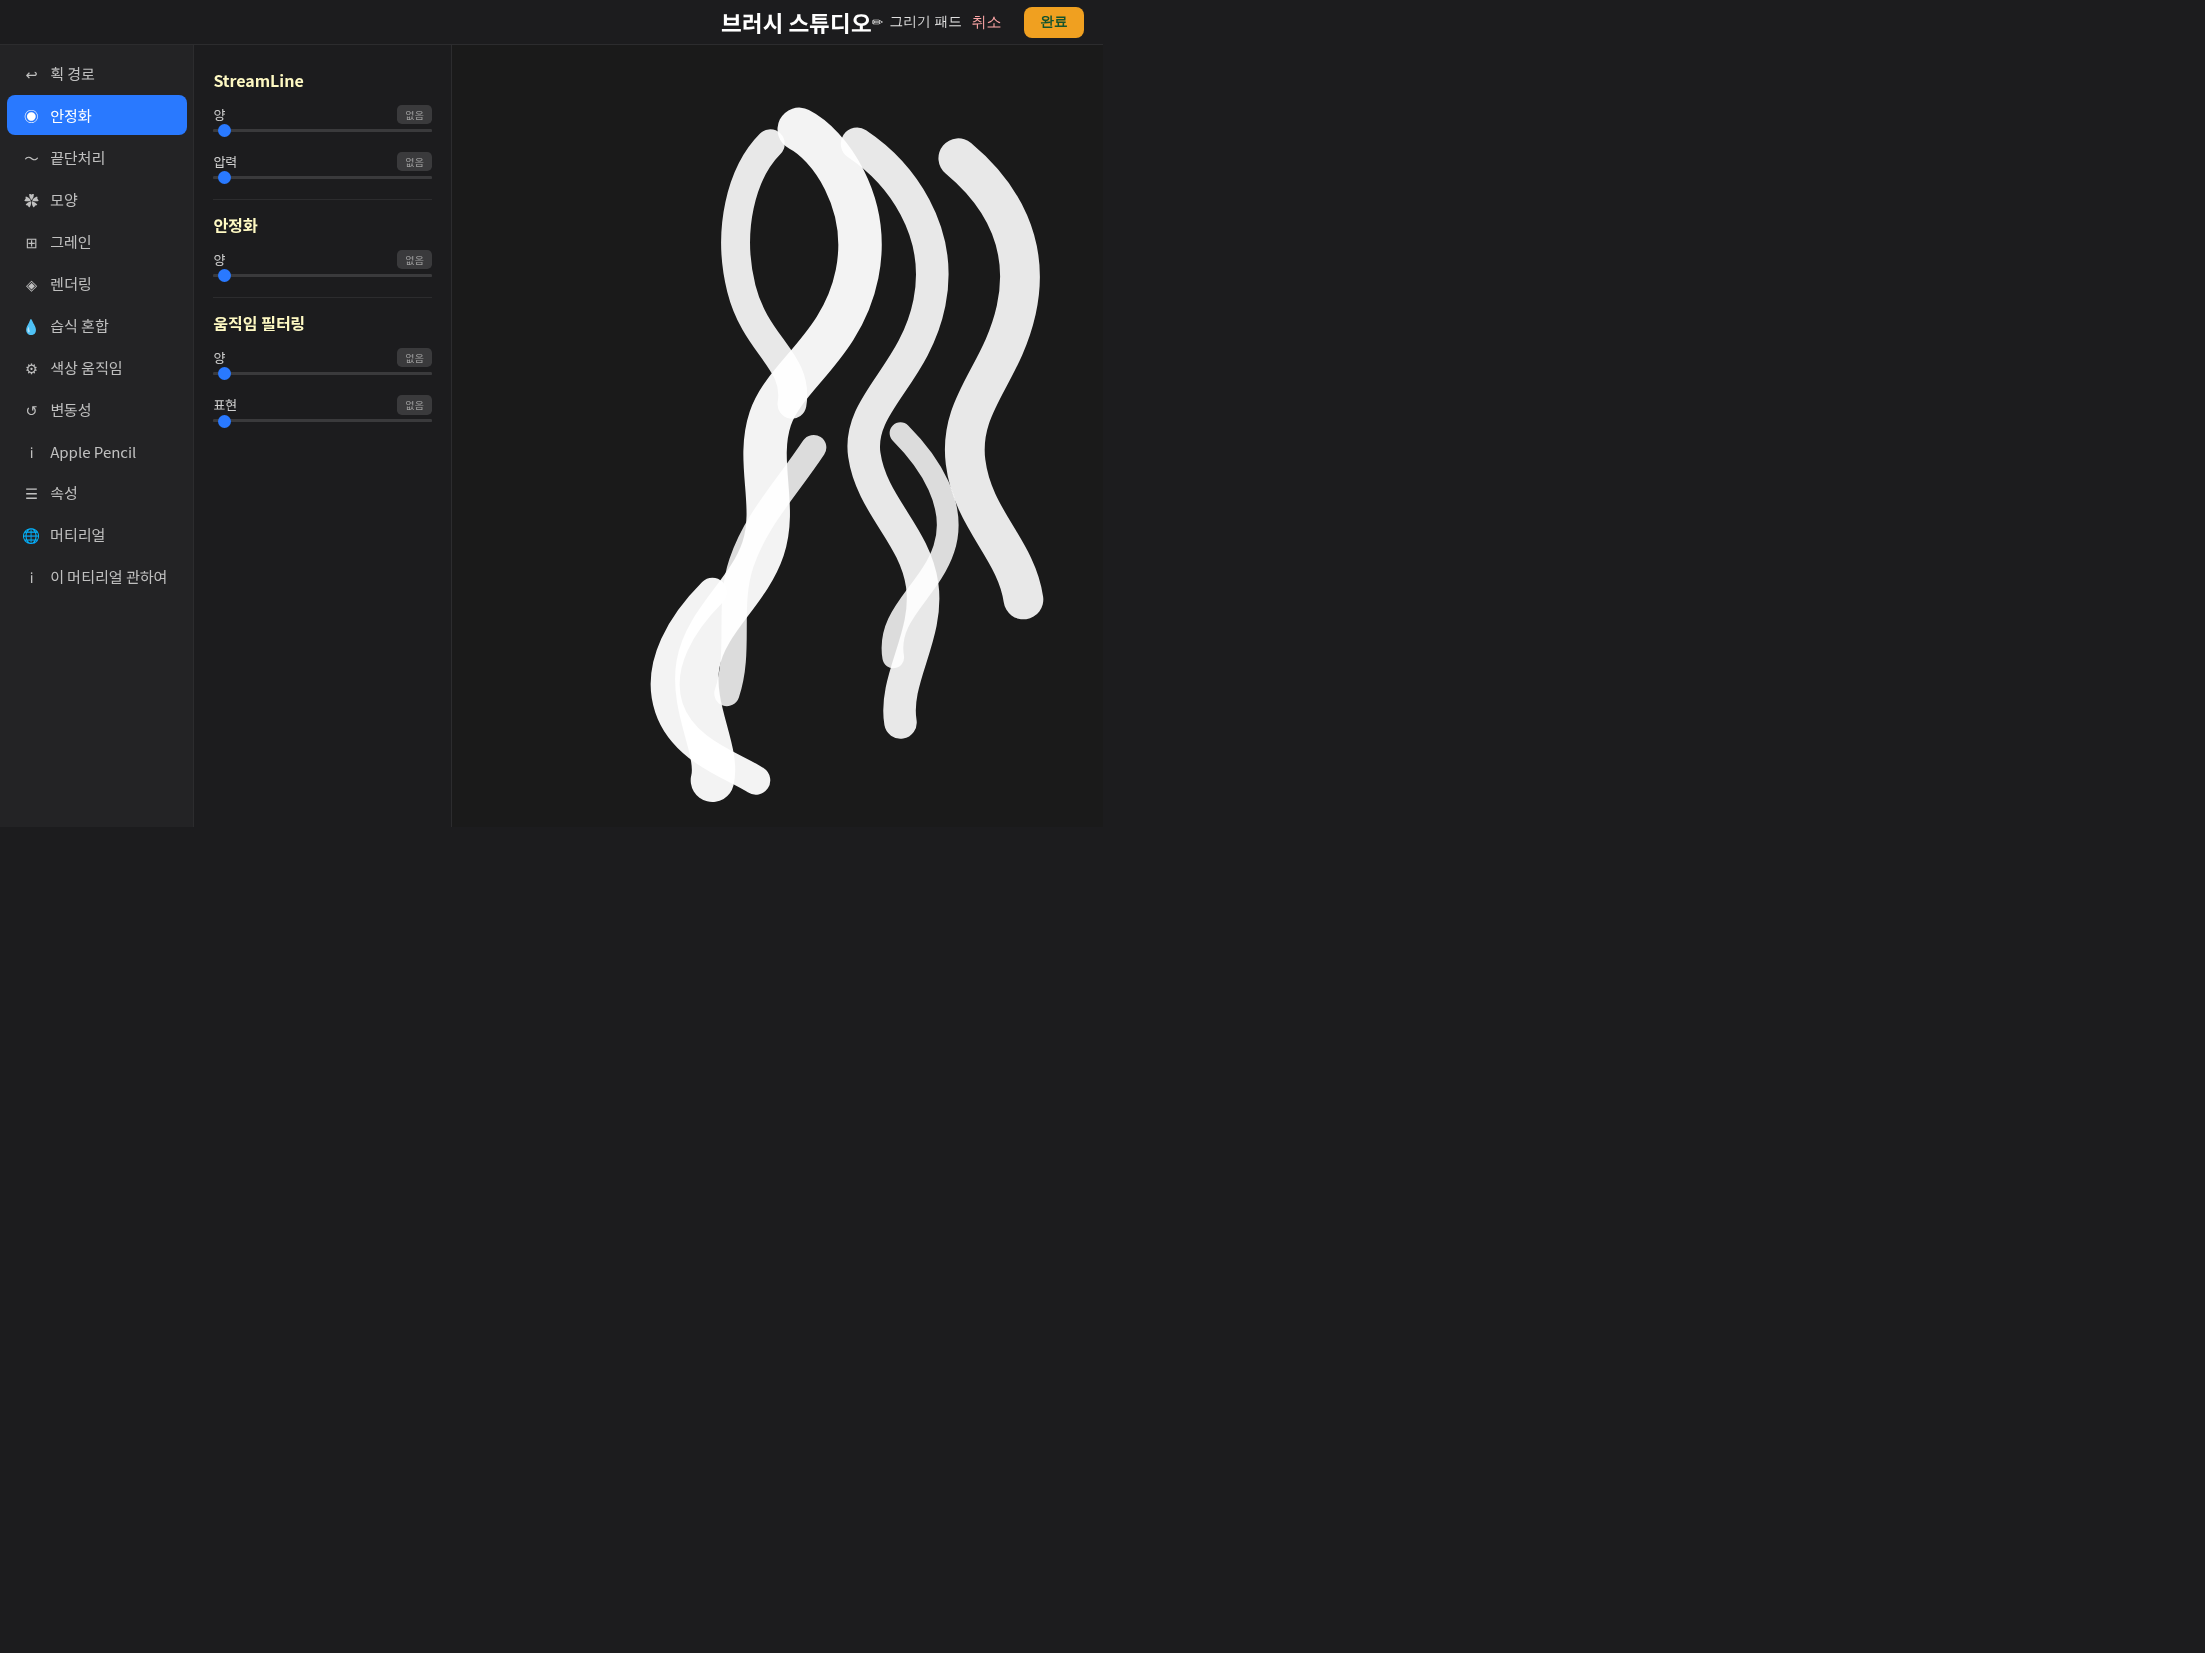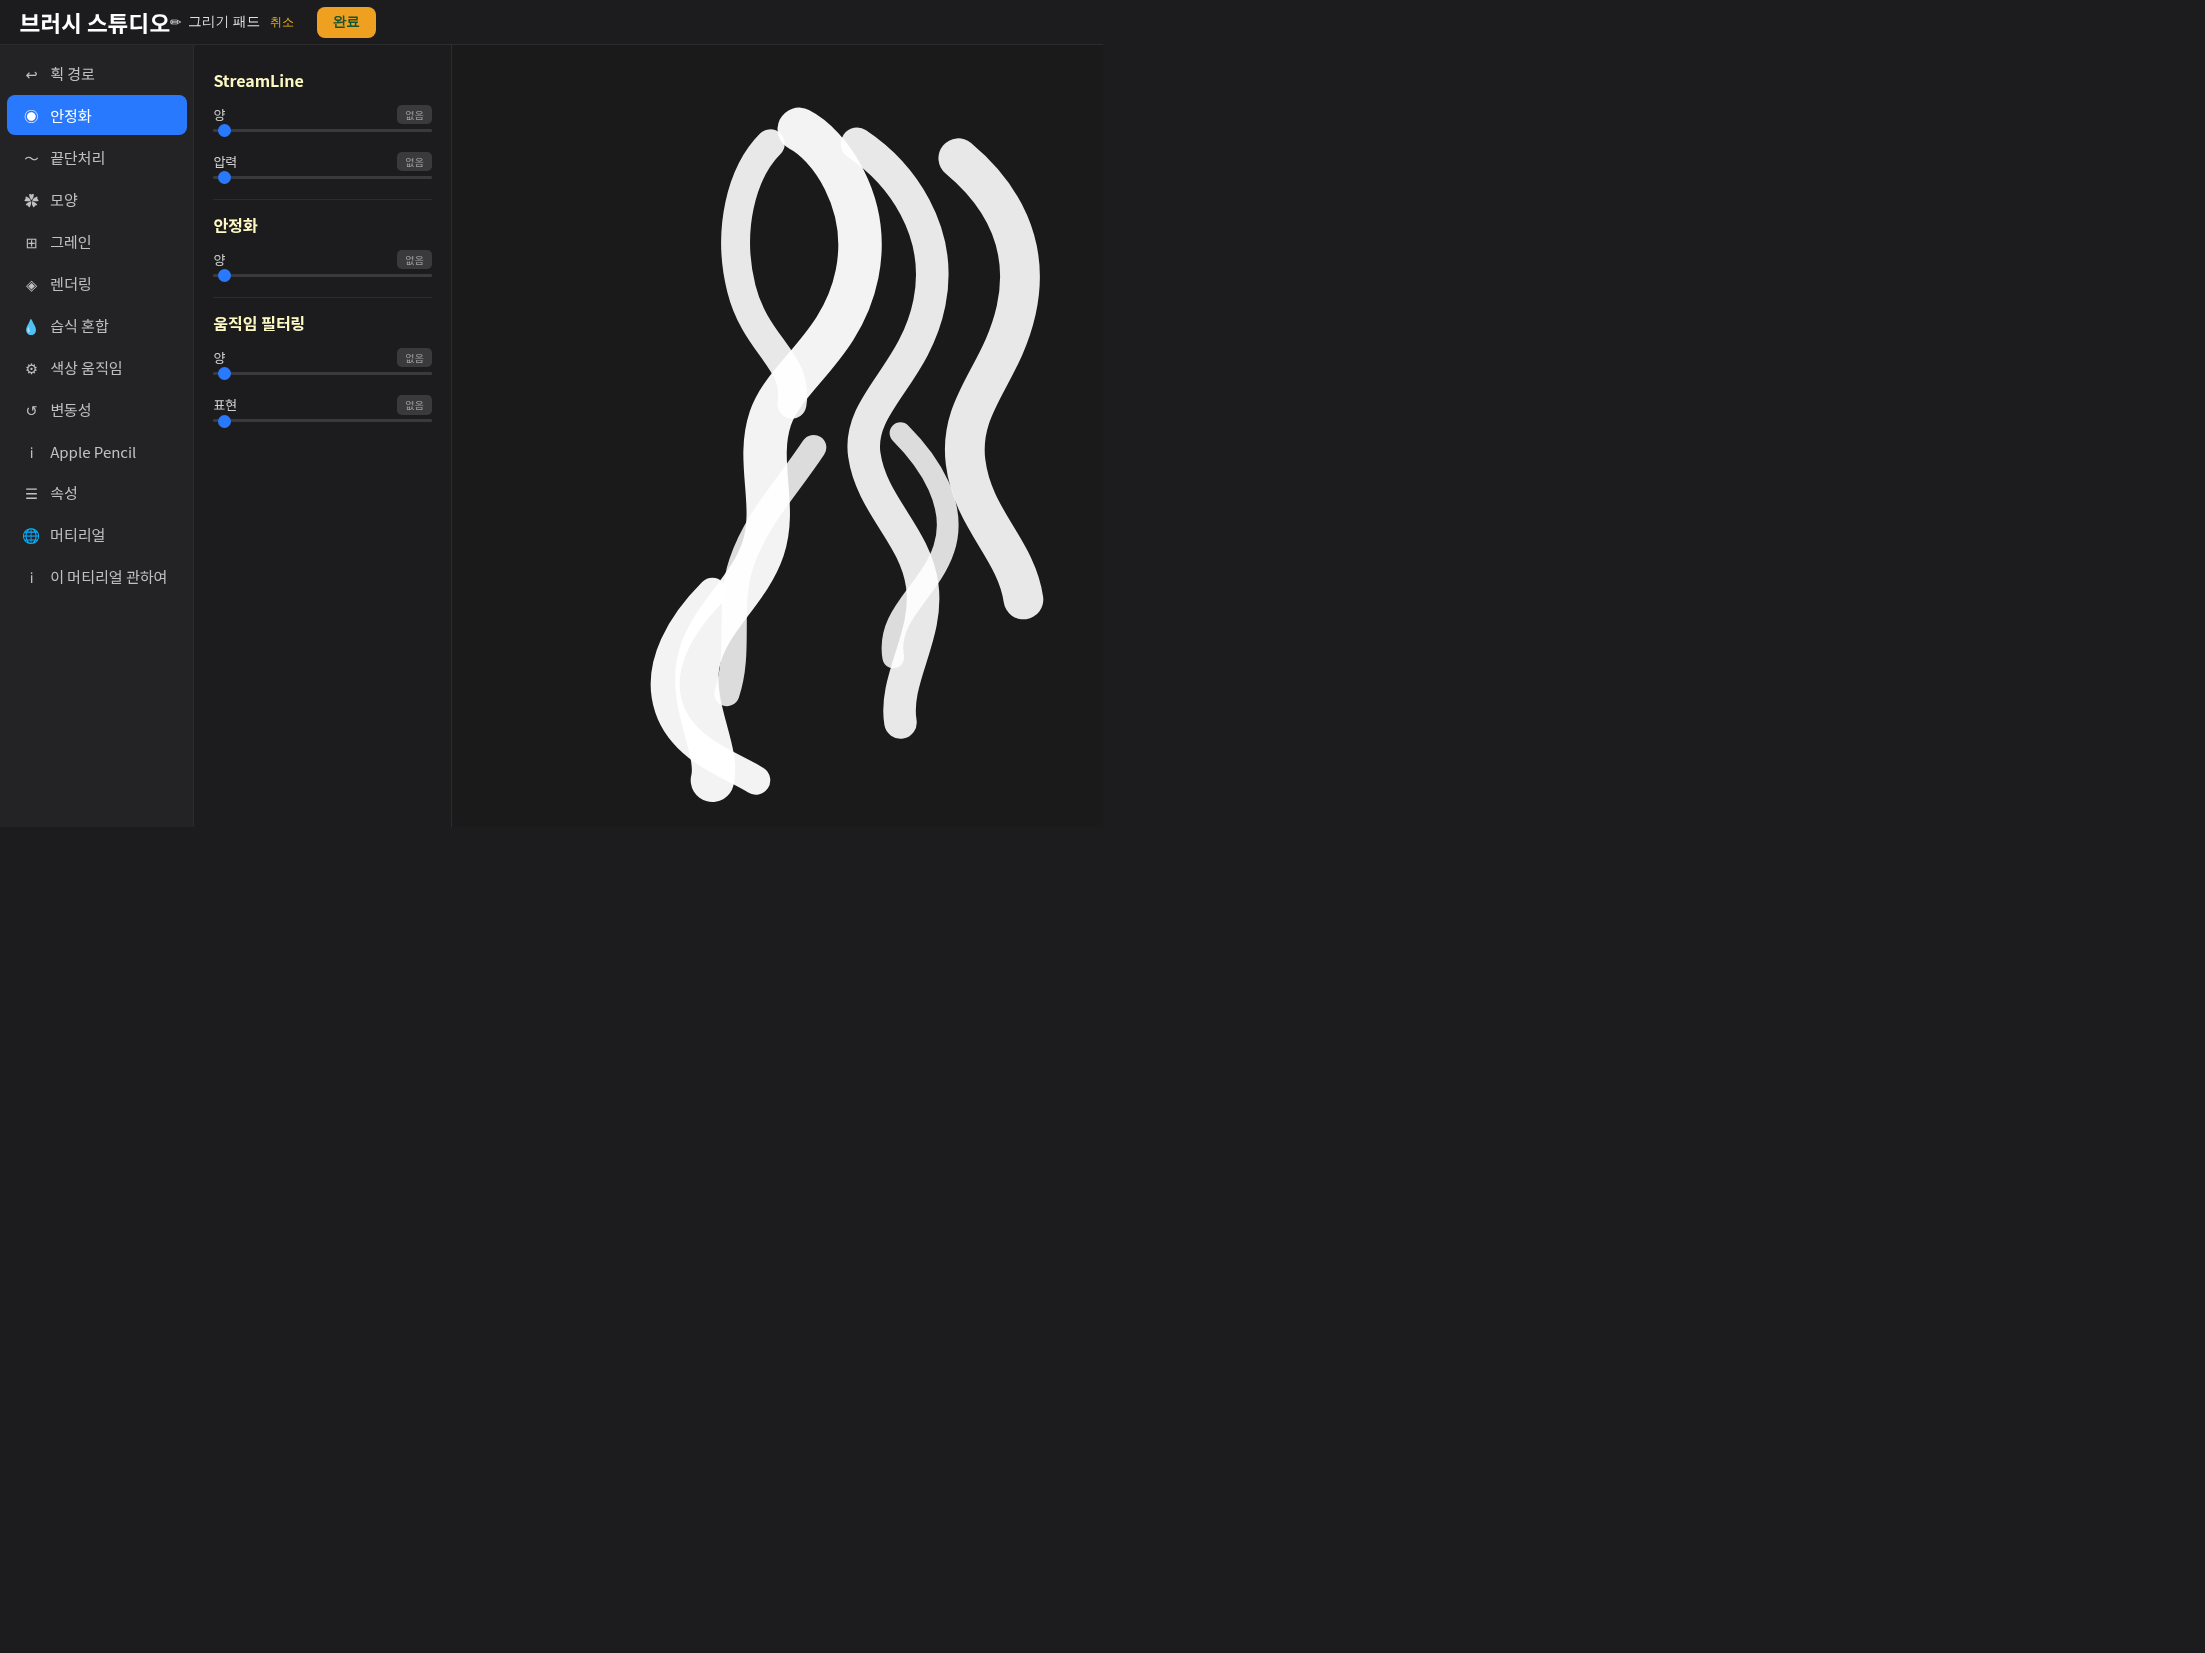--- a/index.html
+++ b/index.html
@@ -11,42 +11,42 @@
       height: 827px;
       overflow: hidden;
       display: flex;
       flex-direction: column;
     }
 
     
     .header {
       display: flex;
       align-items: center;
-      justify-content: flex-start;
+      justify-content: flex-end;
       padding: 0 19.4px;
       height: 45px;
       background: #1c1c1e;
       border-bottom: 0.8px solid #2c2c2e;
       flex-shrink: 0;
     }
     .header-title {
       font-size: 22.6px;
       font-weight: 700;
       color: #ffffff;
     }
     .header-actions {
       display: flex;
       align-items: center;
       gap: 13px;
     }
     .btn-cancel {
       background: transparent;
       border: none;
-      color: #eab308;
-      font-size: 12px;
+      color: #fca5a5;
+      font-size: 15px;
       cursor: pointer;
       padding: 4.8px 9.7px;
     }
     .btn-done {
       background: #f0a020;
       border: none;
       color: #14532d;
       font-size: 13.7px;
       font-weight: 600;
       cursor: pointer;

